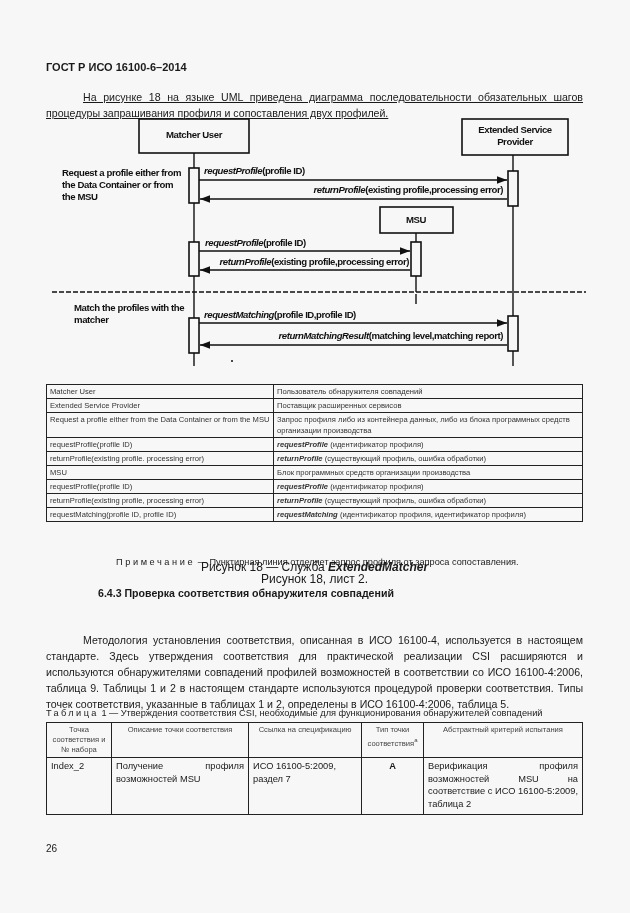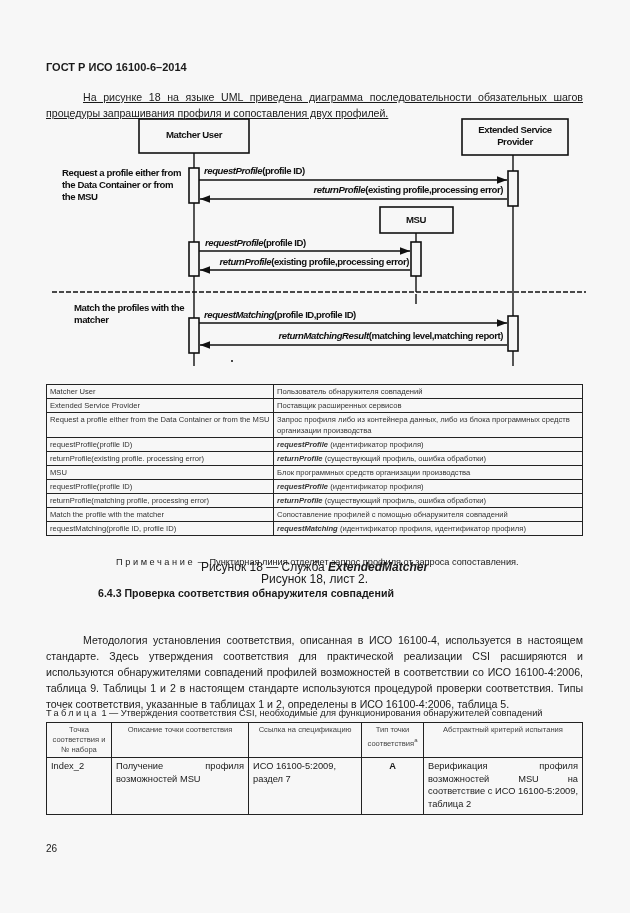--- a/index.html
+++ b/index.html
@@ -115,26 +115,22 @@
       </tr>
     <tr>
         <td class="c1">MSU</td>
         <td><b><i></i></b><span>Блок программных средств организации производства</span></td>
       </tr>
     <tr>
         <td class="c1">requestProfile(profile ID)</td>
         <td><b><i>requestProfile</i></b><span> (идентификатор профиля)</span></td>
       </tr>
     <tr>
-        <td class="c1">returnProfile(matching profile, processing error)</td>
+        <td class="c1">returnProfile(existing profile, processing error)</td>
         <td><b><i>returnProfile</i></b><span> (существующий профиль, ошибка обработки)</span></td>
-      </tr>
-    <tr>
-        <td class="c1">Match the profile with the matcher</td>
-        <td><b><i></i></b><span>Сопоставление профилей с помощью обнаружителя совпадений</span></td>
       </tr>
     <tr>
         <td class="c1">requestMatching(profile ID, profile ID)</td>
         <td><b><i>requestMatching</i></b><span> (идентификатор профиля, идентификатор профиля)</span></td>
       </tr>
   </tbody>
 </table>
 
 <div class="abs note"><span class="sp">Примечание</span><span> — Пунктирная линия отделяет запрос профиля от запроса сопоставления.</span></div>
 

